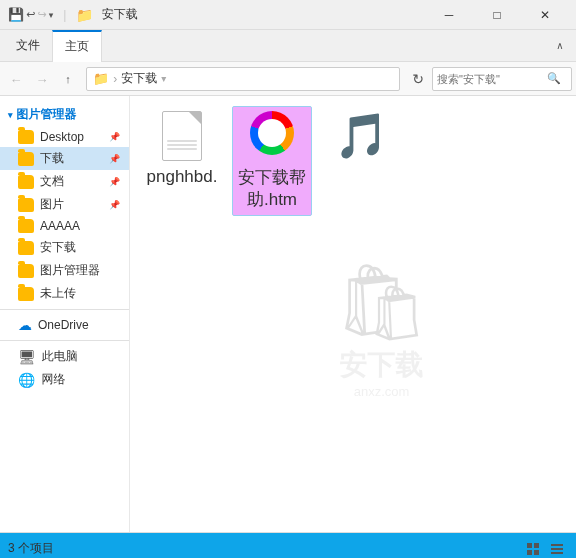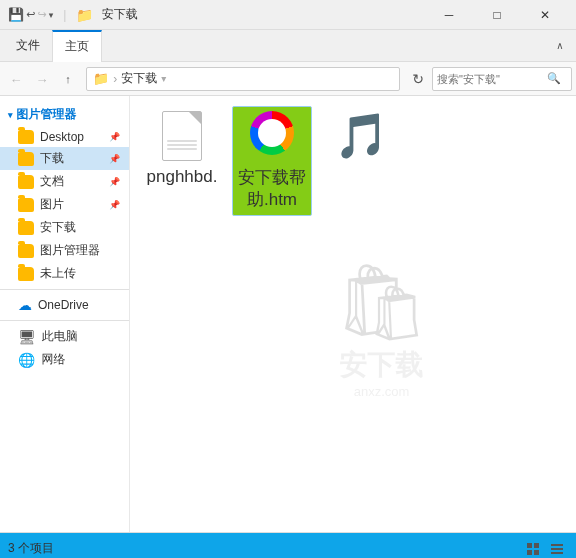--- a/index.html
+++ b/index.html
@@ -262,21 +262,21 @@
     .file-item {
       width: 80px;
       display: flex;
       flex-direction: column;
       align-items: center;
       padding: 4px;
       border-radius: 2px;
       cursor: pointer;
       text-align: center;
     }
-    .file-item.selected { background: #84cc16; border: 1px solid #99cff0; }
+    .file-item.selected { background: #f0abfc; border: 1px solid #99cff0; }
     .file-icon {
       width: 48px;
       height: 52px;
       display: flex;
       align-items: center;
       justify-content: center;
       margin-bottom: 4px;
     }
     .file-name {
       font-size: 17px;
@@ -444,20 +444,24 @@
     </div>
     <div class="sidebar-item">
       <span class="icon-folder"></span>
       <span>文档</span>
       <span class="pin">📌</span>
     </div>
     <div class="sidebar-item">
       <span class="icon-folder"></span>
       <span>图片</span>
       <span class="pin">📌</span>
+    </div>
+    <div class="sidebar-item">
+      <span class="icon-folder"></span>
+      <span>AAAAA</span>
     </div>
     <div class="sidebar-item">
       <span class="icon-folder"></span>
       <span>安下载</span>
     </div>
     <div class="sidebar-item">
       <span class="icon-folder"></span>
       <span>图片管理器</span>
     </div>
     <div class="sidebar-item">

